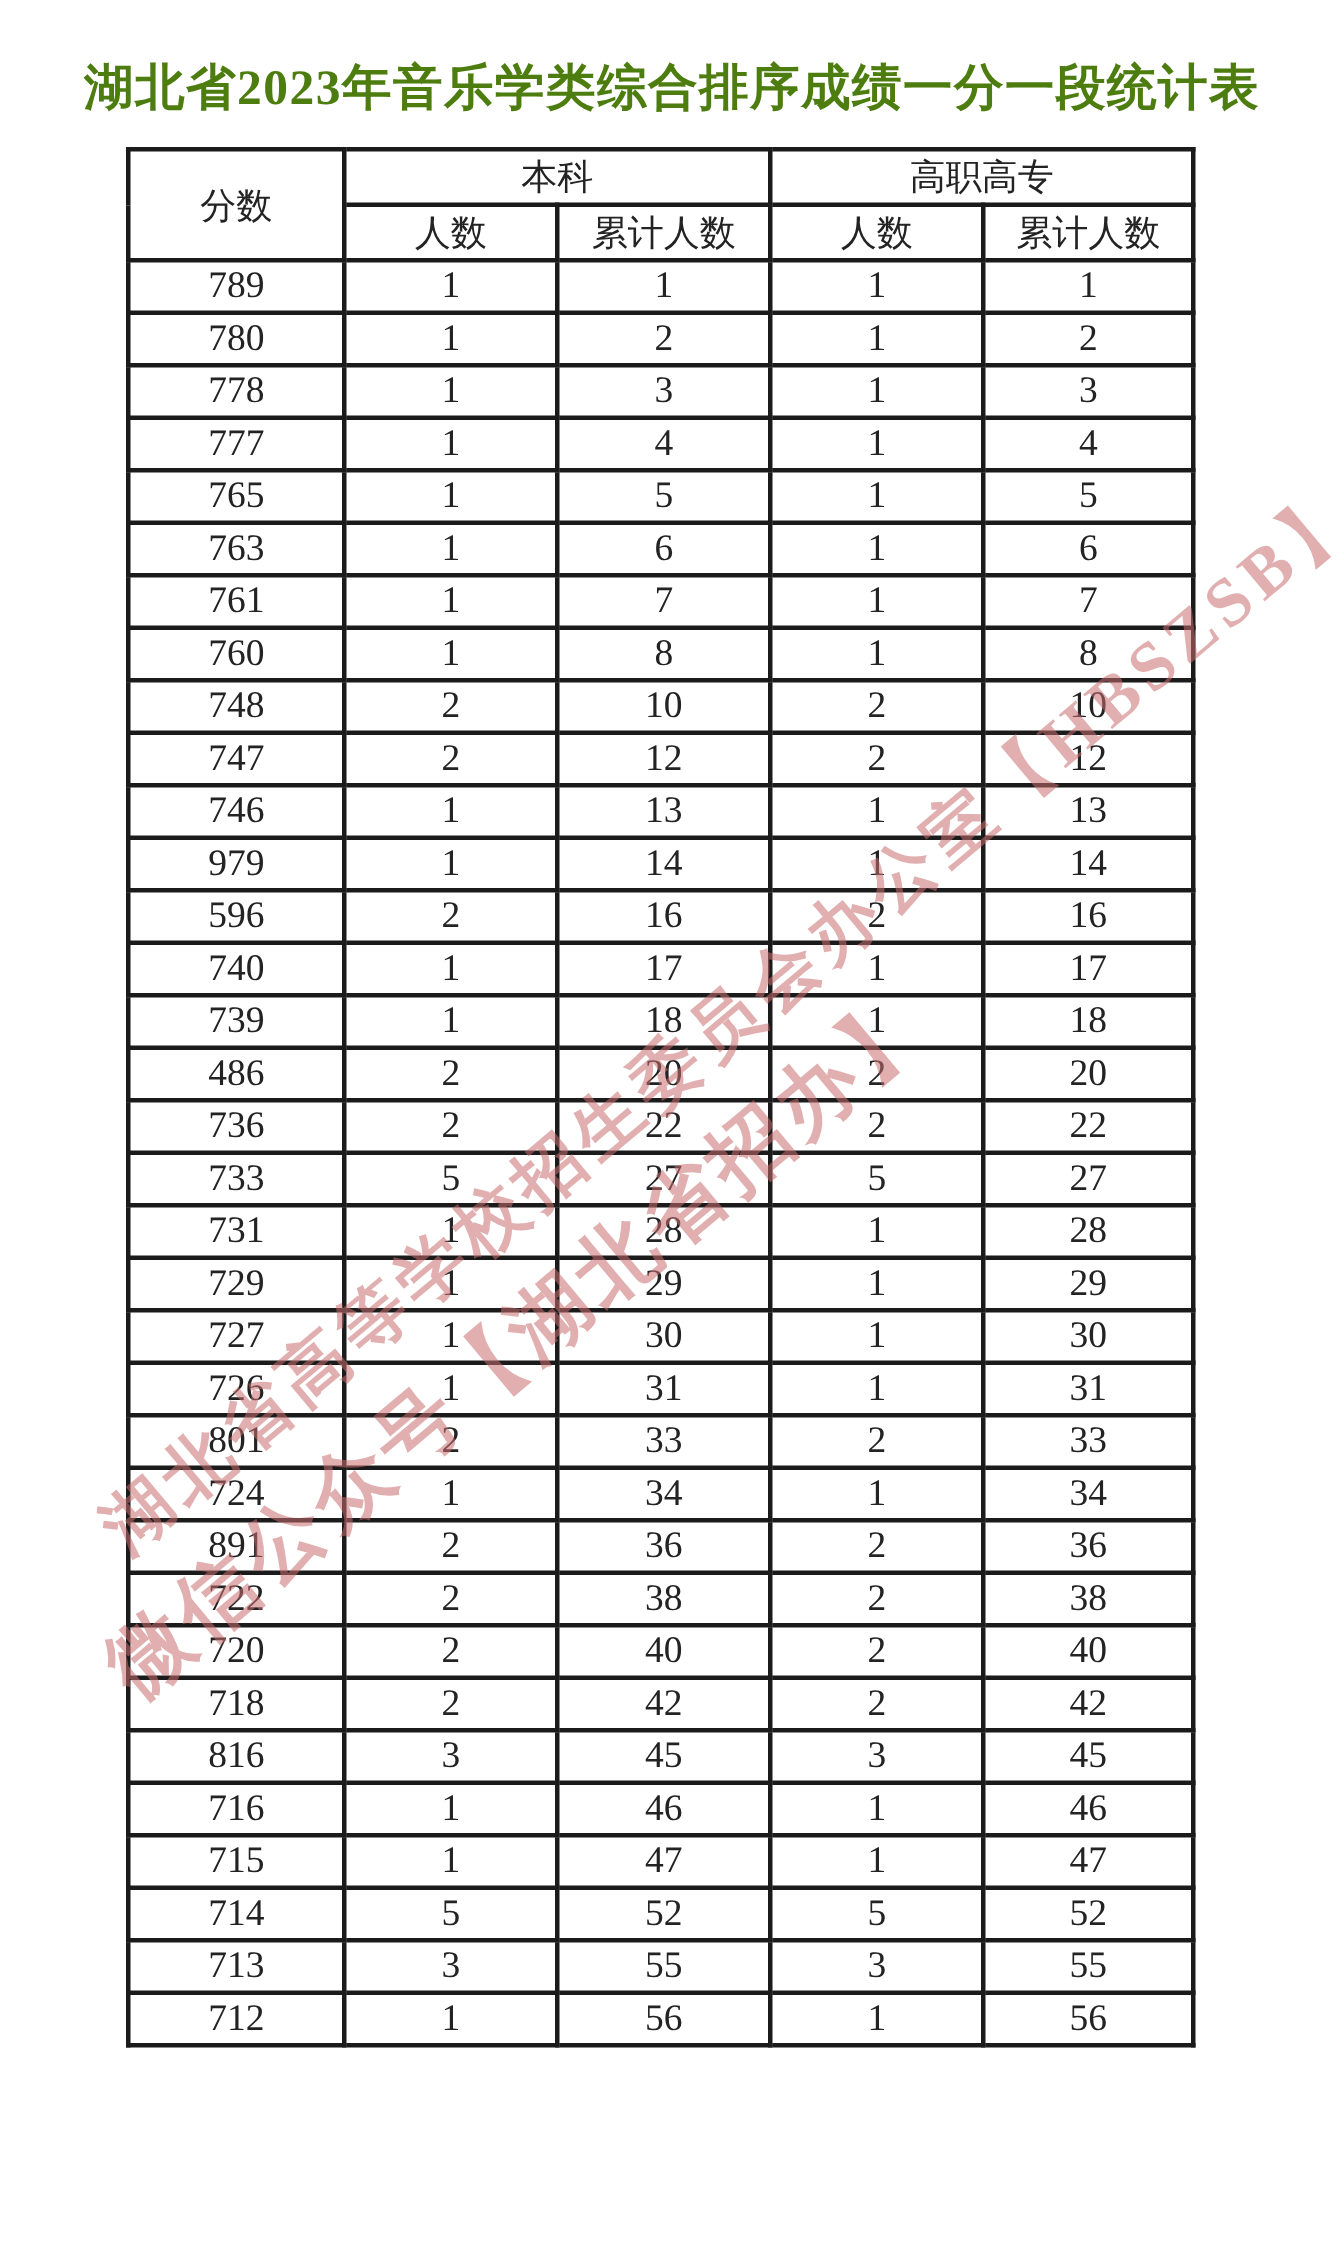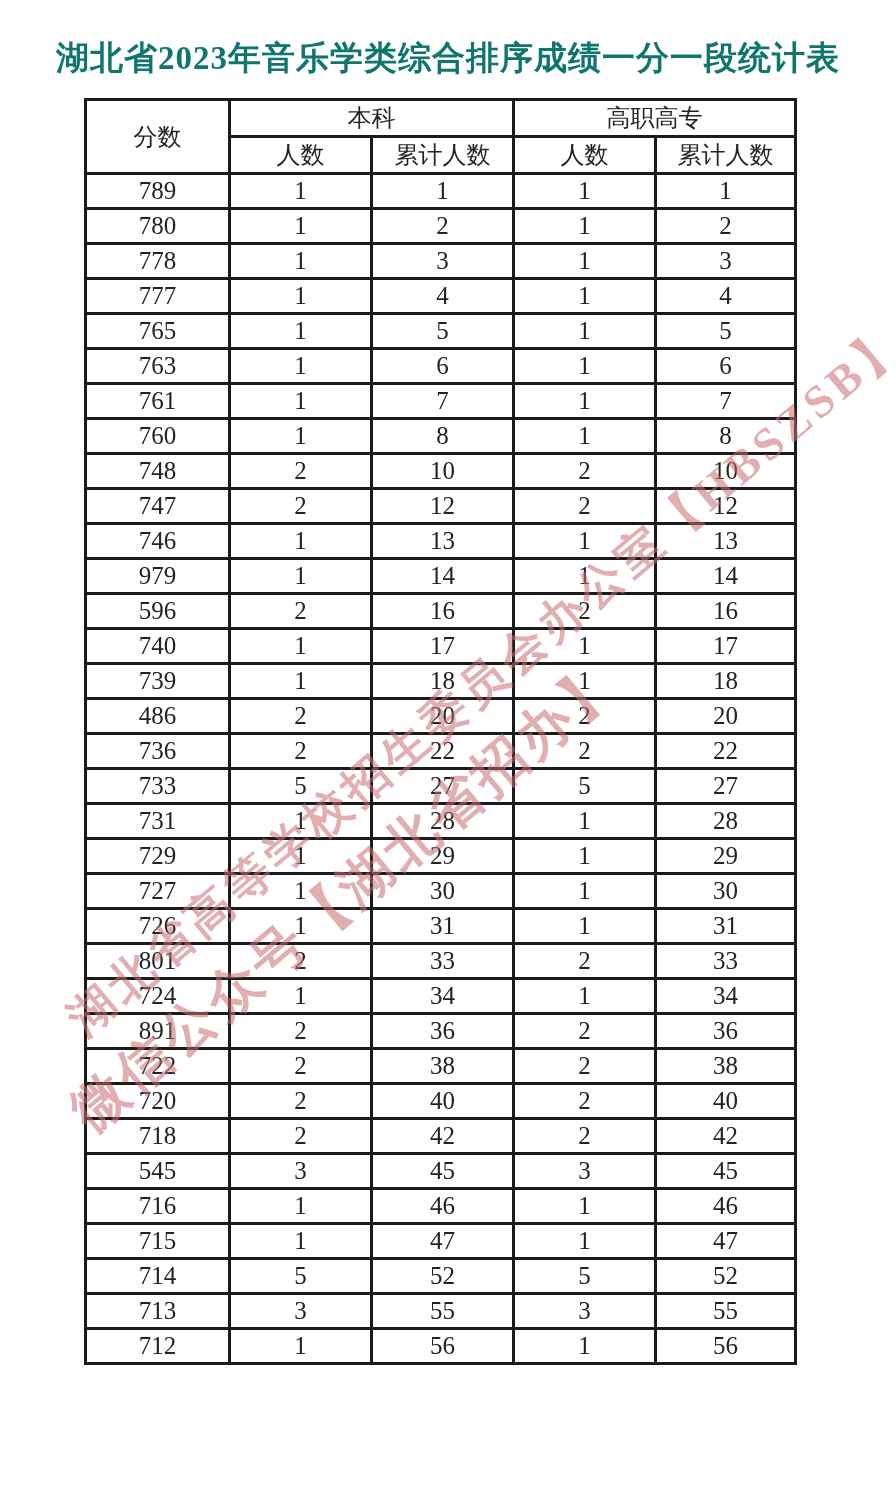--- a/index.html
+++ b/index.html
@@ -11,21 +11,21 @@
     font-family:"Liberation Serif","DejaVu Serif",serif;
   }
   .title{
     position:absolute;
     top:36px;left:0;right:0;
     margin:0;
     text-align:center;
     font-size:33px;
     font-weight:bold;
     letter-spacing:1px;
-    color:#0f766e;
+    color:#4d7c0f;
   }
   table.stats{
     position:absolute;
     left:84px;top:98px;
     width:710px;
     border-collapse:collapse;
     table-layout:fixed;
     border:3px solid #404040;
     background:transparent;
   }
@@ -290,21 +290,21 @@
           <td>40</td>
         </tr>
         <tr>
           <td>718</td>
           <td>2</td>
           <td>42</td>
           <td>2</td>
           <td>42</td>
         </tr>
         <tr>
-          <td>545</td>
+          <td>816</td>
           <td>3</td>
           <td>45</td>
           <td>3</td>
           <td>45</td>
         </tr>
         <tr>
           <td>716</td>
           <td>1</td>
           <td>46</td>
           <td>1</td>

